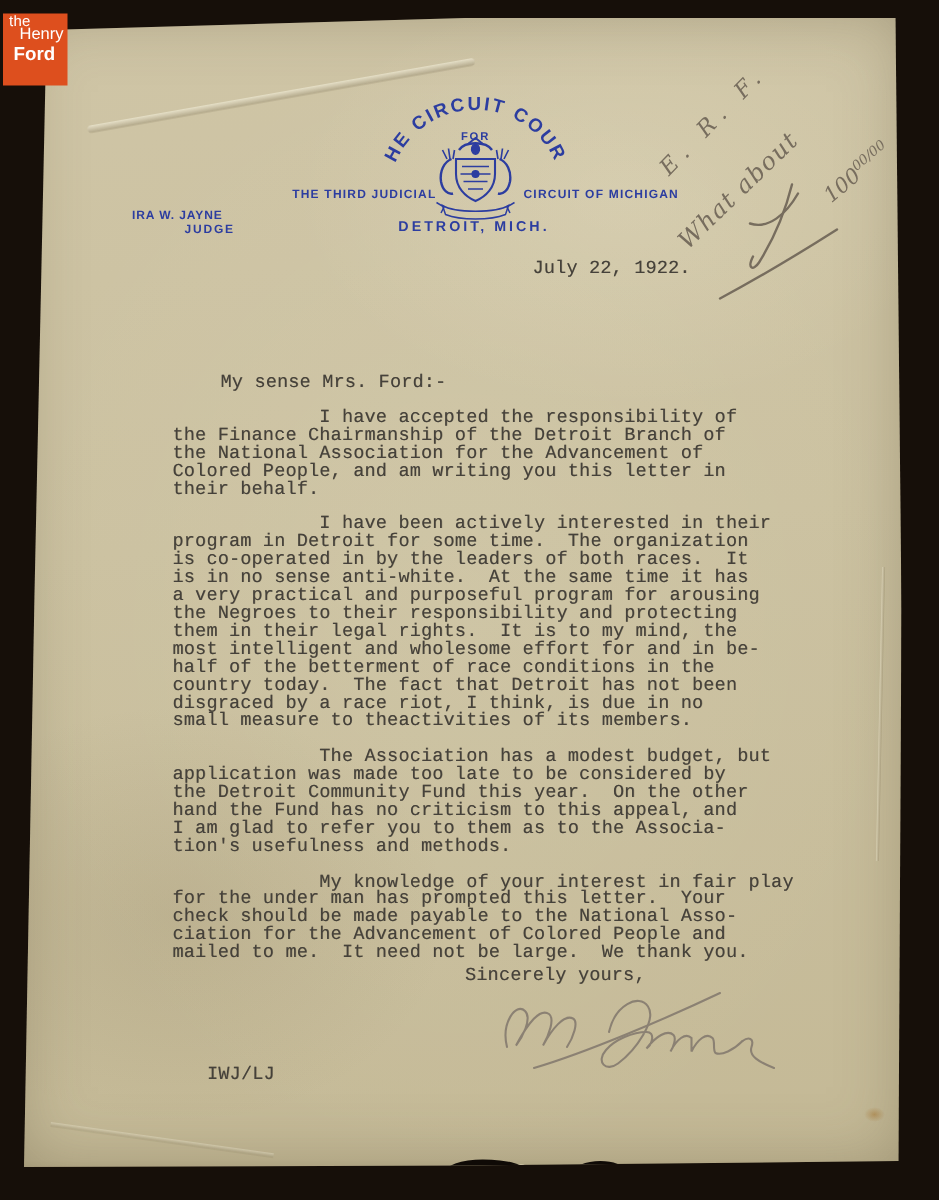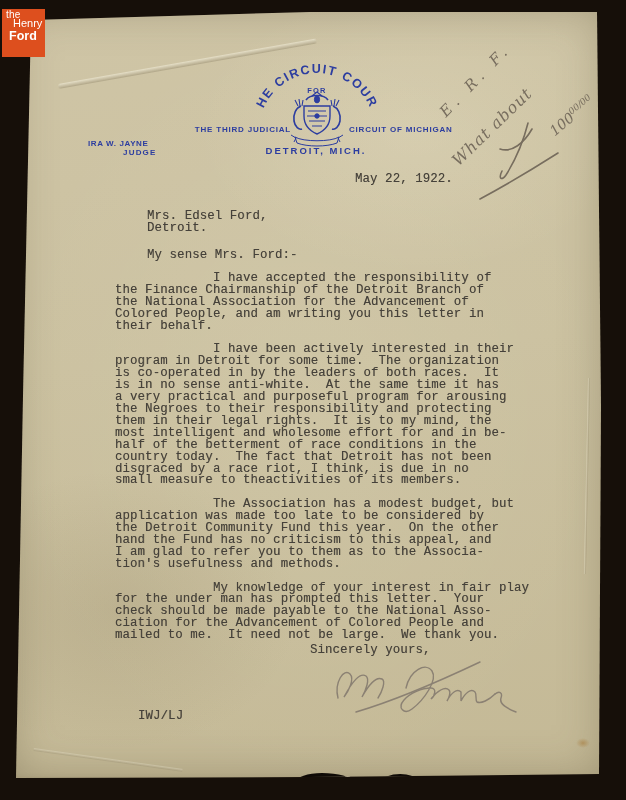--- a/index.html
+++ b/index.html
@@ -142,23 +142,21 @@
     <span>100</span><sup>00/00</sup>
   </div>
   <svg class="ann-marks" viewBox="0 0 210 150">
     <g stroke="#776d5e" stroke-width="1.6" fill="none" stroke-linecap="round">
       <path d="M108 62 C104 78 96 98 86 114 C82 120 78 118 82 110"></path>
       <path d="M80 88 C92 92 104 82 112 68"></path>
       <path d="M60 138 C86 124 116 106 138 92"></path>
     </g>
   </svg>
 
-  <div class="typed date-line">May 22, 1922.</div>
-  <div class="typed recipient">Mrs. Edsel Ford,
-Detroit.</div>
+  <div class="typed date-line">July 22, 1922.</div>
   <div class="typed salutation">My sense Mrs. Ford:-</div>
   <div class="typed letter-body">             I have accepted the responsibility of
 the Finance Chairmanship of the Detroit Branch of
 the National Association for the Advancement of
 Colored People, and am writing you this letter in
 their behalf.
 
              I have been actively interested in their
 program in Detroit for some time.  The organization
 is co-operated in by the leaders of both races.  It

